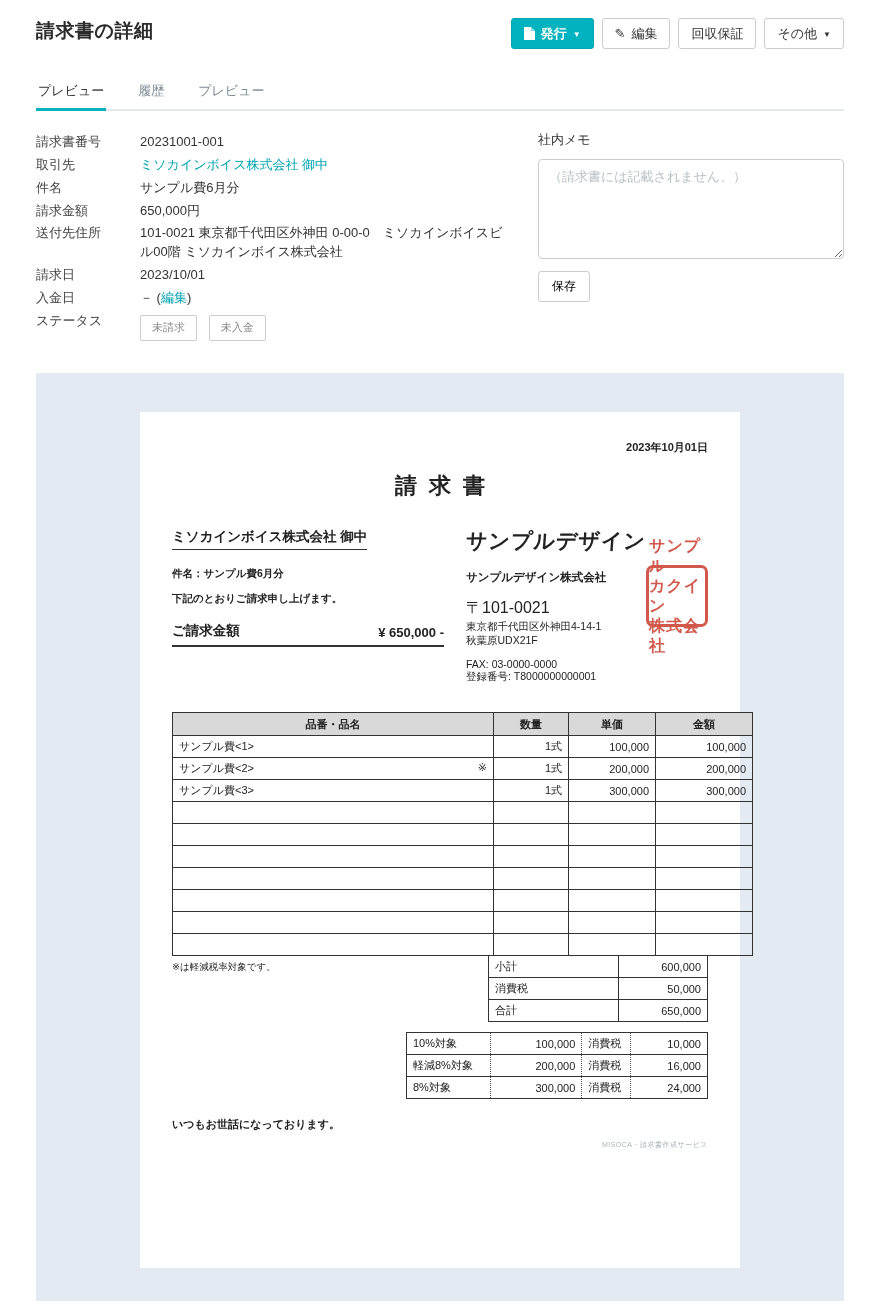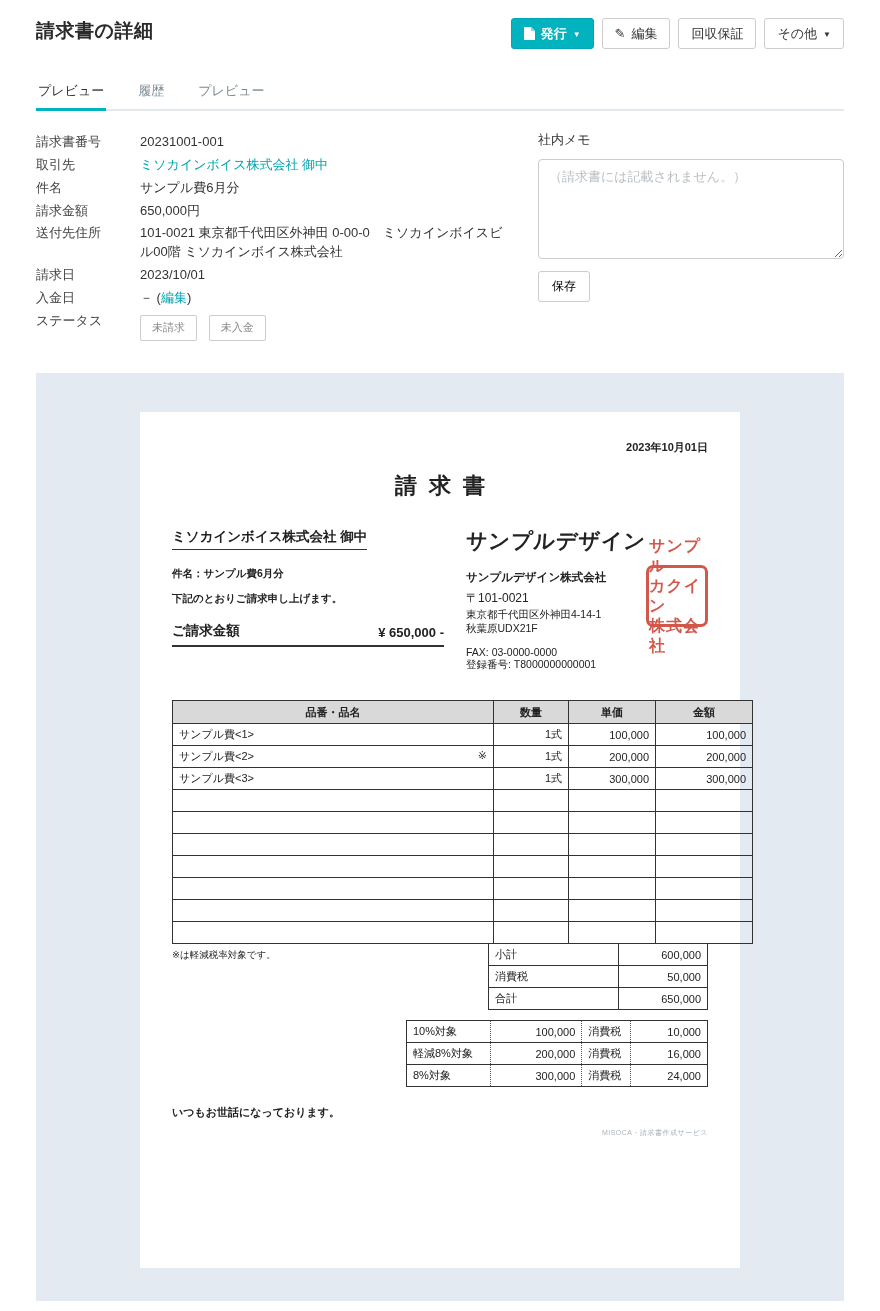--- a/index.html
+++ b/index.html
@@ -50,21 +50,21 @@
   .inv-right{flex:1;padding-left:22px;position:relative;}
   .recipient{display:inline-block;font-size:13.5px;font-weight:600;border-bottom:1px solid #333;padding-bottom:3px;}
   .subject{font-size:10.5px;font-weight:bold;margin-top:17px;}
   .greeting{font-size:10.5px;font-weight:bold;margin-top:11px;}
   .amount-row{display:flex;justify-content:space-between;align-items:flex-end;margin-top:16px;
               border-bottom:2px solid #333;padding-bottom:5px;}
   .amount-label{font-size:13.5px;font-weight:600;}
   .amount-value{font-size:13px;font-weight:bold;}
   .sender-logo{font-size:21px;font-weight:900;letter-spacing:1px;transform:skewX(-4deg);transform-origin:left;}
   .sender-company{font-size:11.5px;font-weight:bold;margin-top:15px;}
-  .sender-postal{font-size:12px;margin-top:5px;}
+  .sender-postal{font-size:16px;margin-top:13px;}
   .sender-line{font-size:10.5px;line-height:1.35;}
   .sender-fax{font-size:10.5px;margin-top:11px;}
   .sender-reg{font-size:10.5px;}
   .seal{position:absolute;right:0;top:38px;width:56px;height:56px;border:3px solid #cf4a3c;border-radius:7px;
         color:#cf4a3c;display:flex;flex-direction:column;justify-content:center;align-items:center;
         font-weight:bold;font-size:16px;line-height:1.25;letter-spacing:1px;opacity:.92;}
 
   table{border-collapse:collapse;}
   .items{width:100%;margin-top:28px;table-layout:fixed;}
   .items th,.items td{border:1px solid #333;font-size:11px;padding:0 6px;height:21px;}

